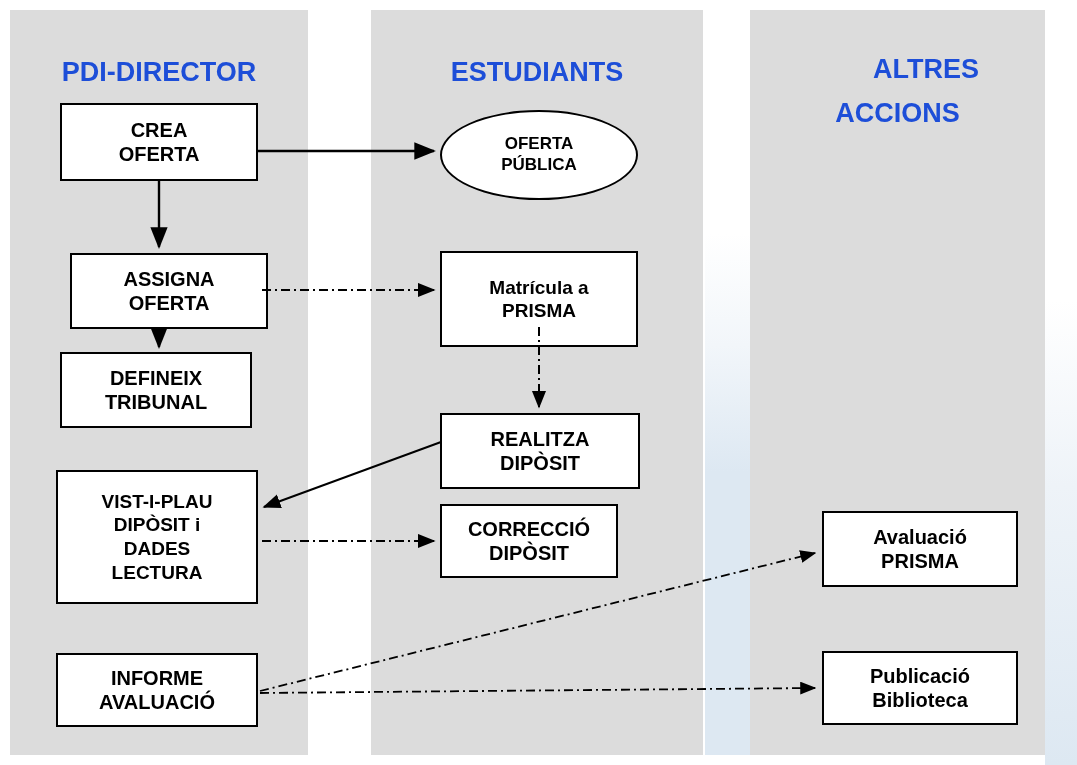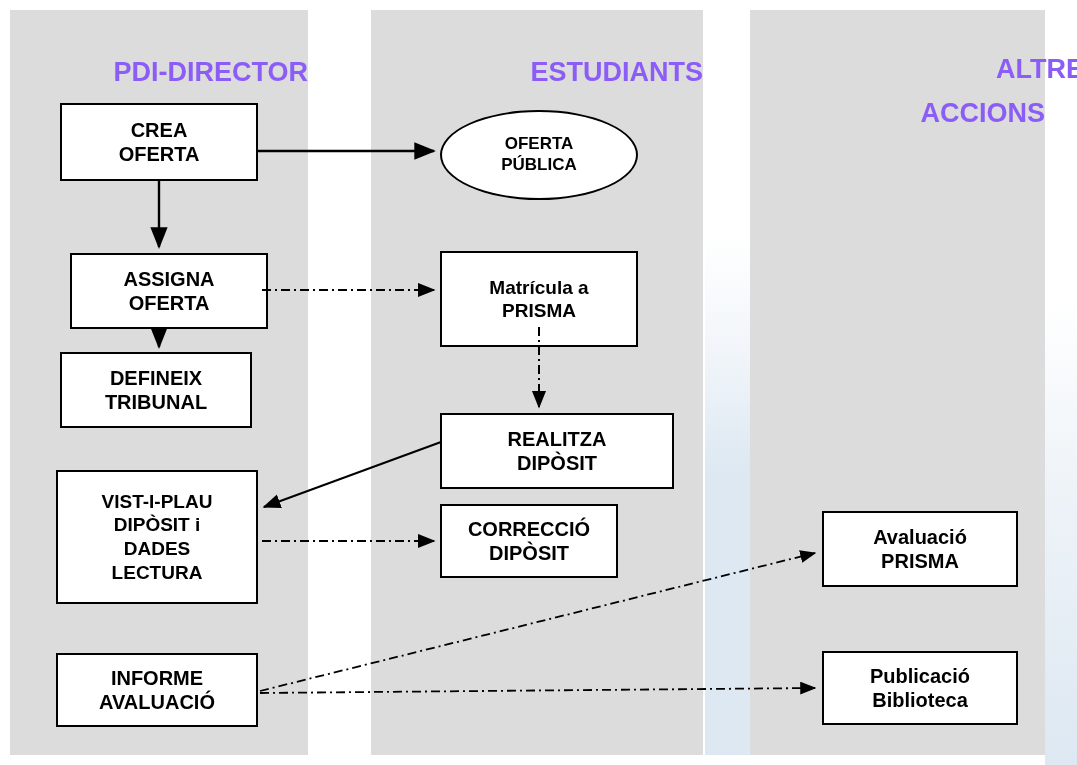--- a/index.html
+++ b/index.html
@@ -30,23 +30,23 @@
     position:absolute;
     left:1045px; top:300px;
     width:32px; height:465px;
     background:linear-gradient(to bottom, #ffffff 0%, #eef3f8 40%, #dde8f2 100%);
   }
   
   .lane-title{
     position:absolute;
     font-weight:bold;
     font-size:27px;
-    color:#8b5cf6;
+    color:#1d4ed8;
     letter-spacing:0px;
-    text-align:right;
+    text-align:center;
     white-space:nowrap;
     line-height:40px;
   }
   
   .node{
     position:absolute;
     background:#ffffff;
     border:2px solid #000000;
     box-sizing:border-box;
     display:flex;
@@ -99,21 +99,21 @@
 
   <div class="node" style="left:70px; top:253px; width:198px; height:76px;">ASSIGNA
 OFERTA</div>
 
   <div class="node small" style="left:440px; top:251px; width:198px; height:96px;">Matrícula a
 PRISMA</div>
 
   <div class="node" style="left:60px; top:352px; width:192px; height:76px;">DEFINEIX
 TRIBUNAL</div>
 
-  <div class="node" style="left:440px; top:413px; width:234px; height:76px;">REALITZA
+  <div class="node" style="left:440px; top:413px; width:200px; height:76px;">REALITZA
 DIPÒSIT</div>
 
   <div class="node tight" style="left:56px; top:470px; width:202px; height:134px; line-height:1.25;">VIST-I-PLAU
 DIPÒSIT i
 DADES
 LECTURA</div>
 
   <div class="node" style="left:440px; top:504px; width:178px; height:74px;">CORRECCIÓ
 DIPÒSIT</div>
 

